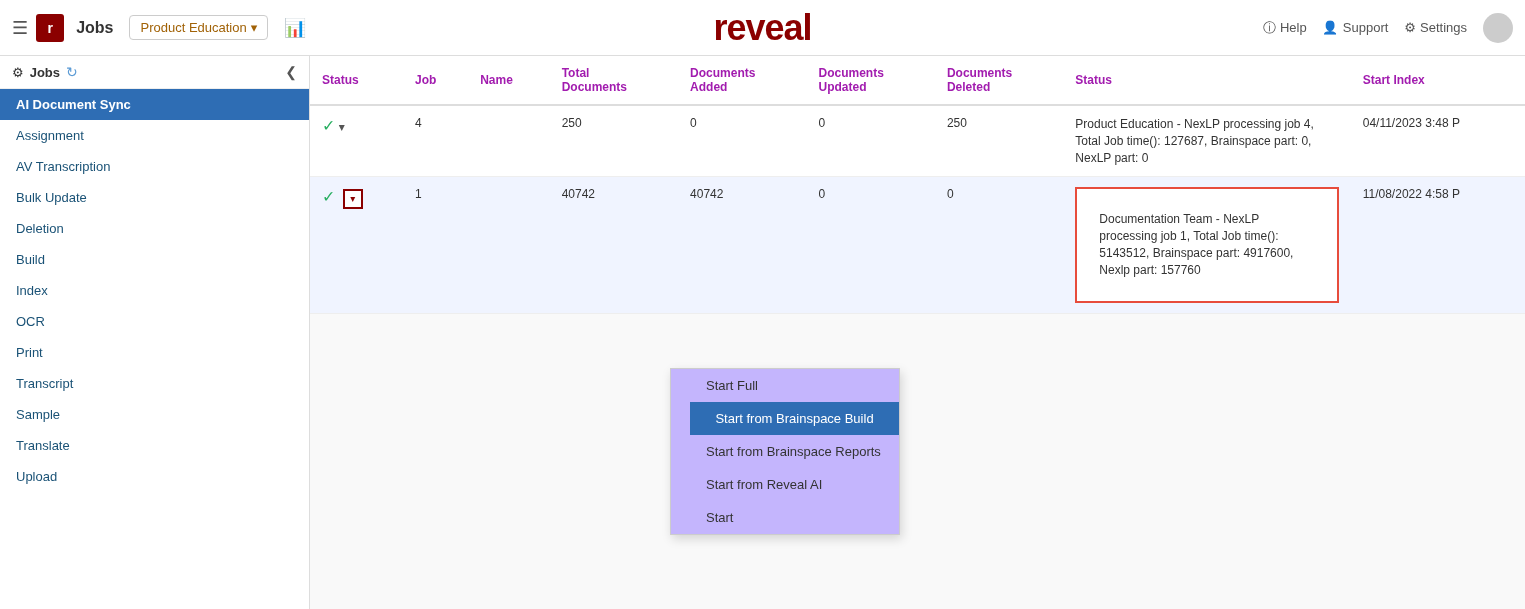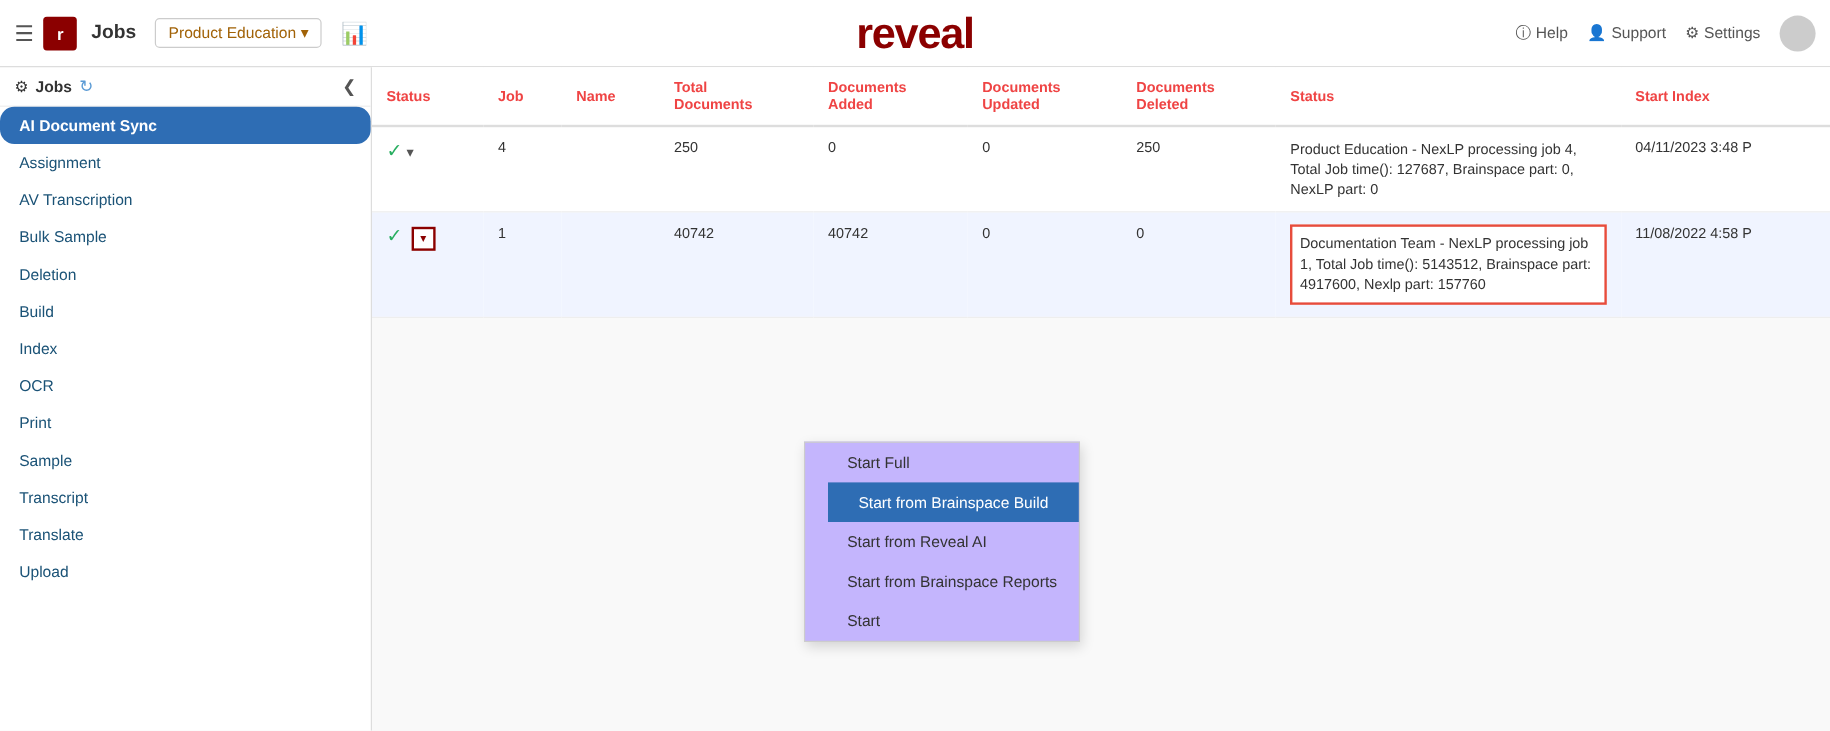--- a/index.html
+++ b/index.html
@@ -89,21 +89,20 @@
       display: flex; align-items: center; gap: 6px;
     }
     .sidebar-title { font-size: 13px; font-weight: bold; color: #333; }
     .sidebar-refresh-icon { color: #5b9bd5; font-size: 14px; cursor: pointer; }
     .sidebar-collapse-icon { color: #555; font-size: 14px; cursor: pointer; }
     .sidebar-item {
       padding: 8px 16px;
       cursor: pointer;
       font-size: 13px;
       color: #1a5276;
-      border-radius: 12px;
     }
     .sidebar-item.active {
       background: #2e6db4;
       color: #fff;
       font-weight: bold;
     }
 
     
     .content-area {
       flex: 1;
@@ -117,21 +116,21 @@
       width: 100%;
       border-collapse: collapse;
       background: #fff;
     }
     .data-table th {
       background: #fff;
       padding: 10px 12px;
       text-align: left;
       font-size: 12px;
       font-weight: bold;
-      color: #ef4444;
+      color: #a21caf;
       border-bottom: 2px solid #ddd;
       white-space: nowrap;
     }
     .data-table td {
       padding: 10px 12px;
       border-bottom: 1px solid #eee;
       font-size: 12px;
       color: #333;
       vertical-align: top;
     }
@@ -145,21 +144,21 @@
       border: 2px solid #8b0000;
       background: #fff;
       color: #8b0000;
       font-size: 10px;
       cursor: pointer;
       margin-left: 4px;
     }
     .status-cell { max-width: 200px; line-height: 1.4; }
     .status-highlighted {
       border: 2px solid #e74c3c;
-      padding: 6px;
+      padding: 22px;
       background: #fff;
       line-height: 1.4;
     }
 
     
     .context-menu {
       position: absolute;
       top: 312px;
       left: 360px;
       background: #c4b5fd;
@@ -223,28 +222,28 @@
         <span>⚙</span>
         <span class="sidebar-title">Jobs</span>
         <span class="sidebar-refresh-icon">↻</span>
       </div>
       <span class="sidebar-collapse-icon">❮</span>
     </div>
 
     <div class="sidebar-item active">AI Document Sync</div>
     <div class="sidebar-item">Assignment</div>
     <div class="sidebar-item">AV Transcription</div>
-    <div class="sidebar-item">Bulk Sample</div>
+    <div class="sidebar-item">Bulk Update</div>
     <div class="sidebar-item">Deletion</div>
     <div class="sidebar-item">Build</div>
     <div class="sidebar-item">Index</div>
     <div class="sidebar-item">OCR</div>
     <div class="sidebar-item">Print</div>
+    <div class="sidebar-item">Transcript</div>
     <div class="sidebar-item">Sample</div>
-    <div class="sidebar-item">Transcript</div>
     <div class="sidebar-item">Translate</div>
     <div class="sidebar-item">Upload</div>
   </div>
 
   <div class="content-area">
     <table class="data-table">
       <thead>
         <tr>
           <th>Status</th>
           <th>Job</th>
@@ -291,18 +290,18 @@
             </div>
           </td>
           <td>11/08/2022 4:58 P</td>
         </tr>
       </tbody>
     </table>
 
     <div class="context-menu">
       <div class="context-menu-item">Start Full</div>
       <div class="context-menu-item selected">Start from Brainspace Build</div>
+      <div class="context-menu-item">Start from Brainspace Reports</div>
       <div class="context-menu-item">Start from Reveal AI</div>
-      <div class="context-menu-item">Start from Brainspace Reports</div>
       <div class="context-menu-item">Start</div>
     </div>
   </div>
 </div>
 
 </body></html>

